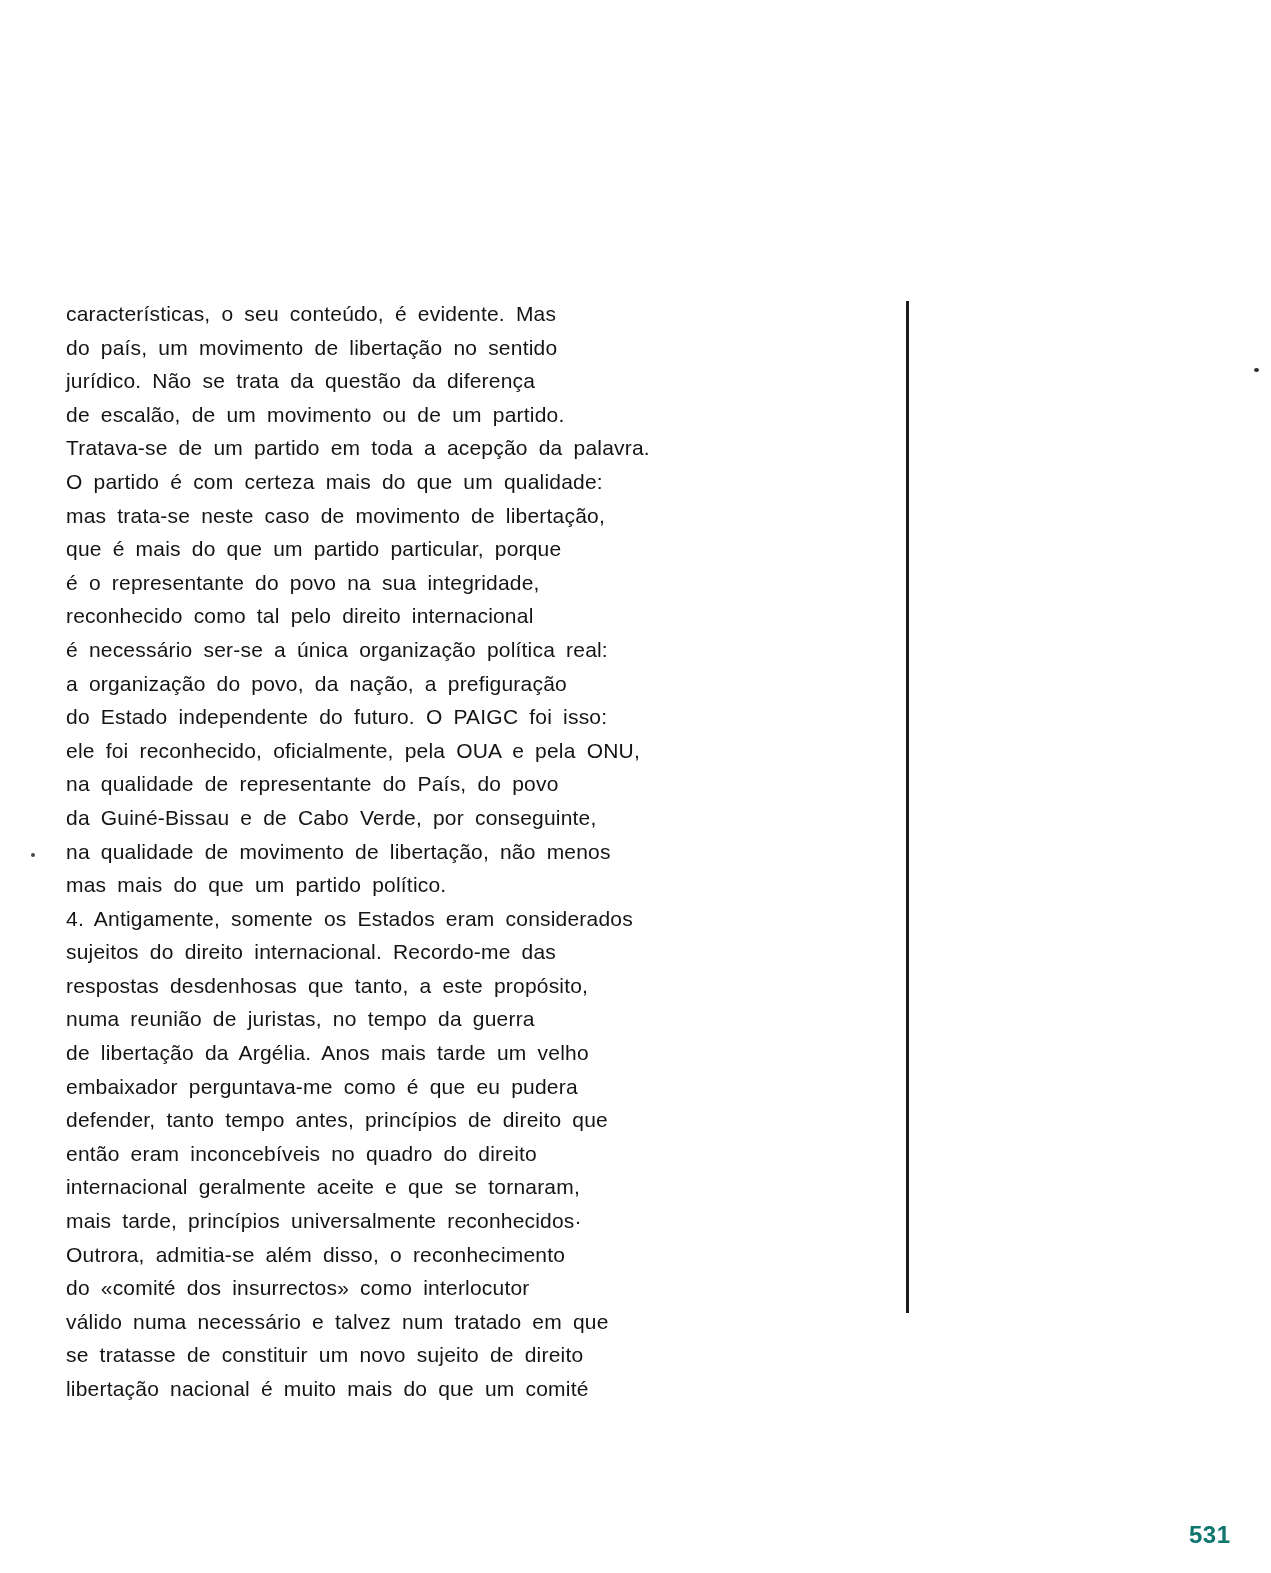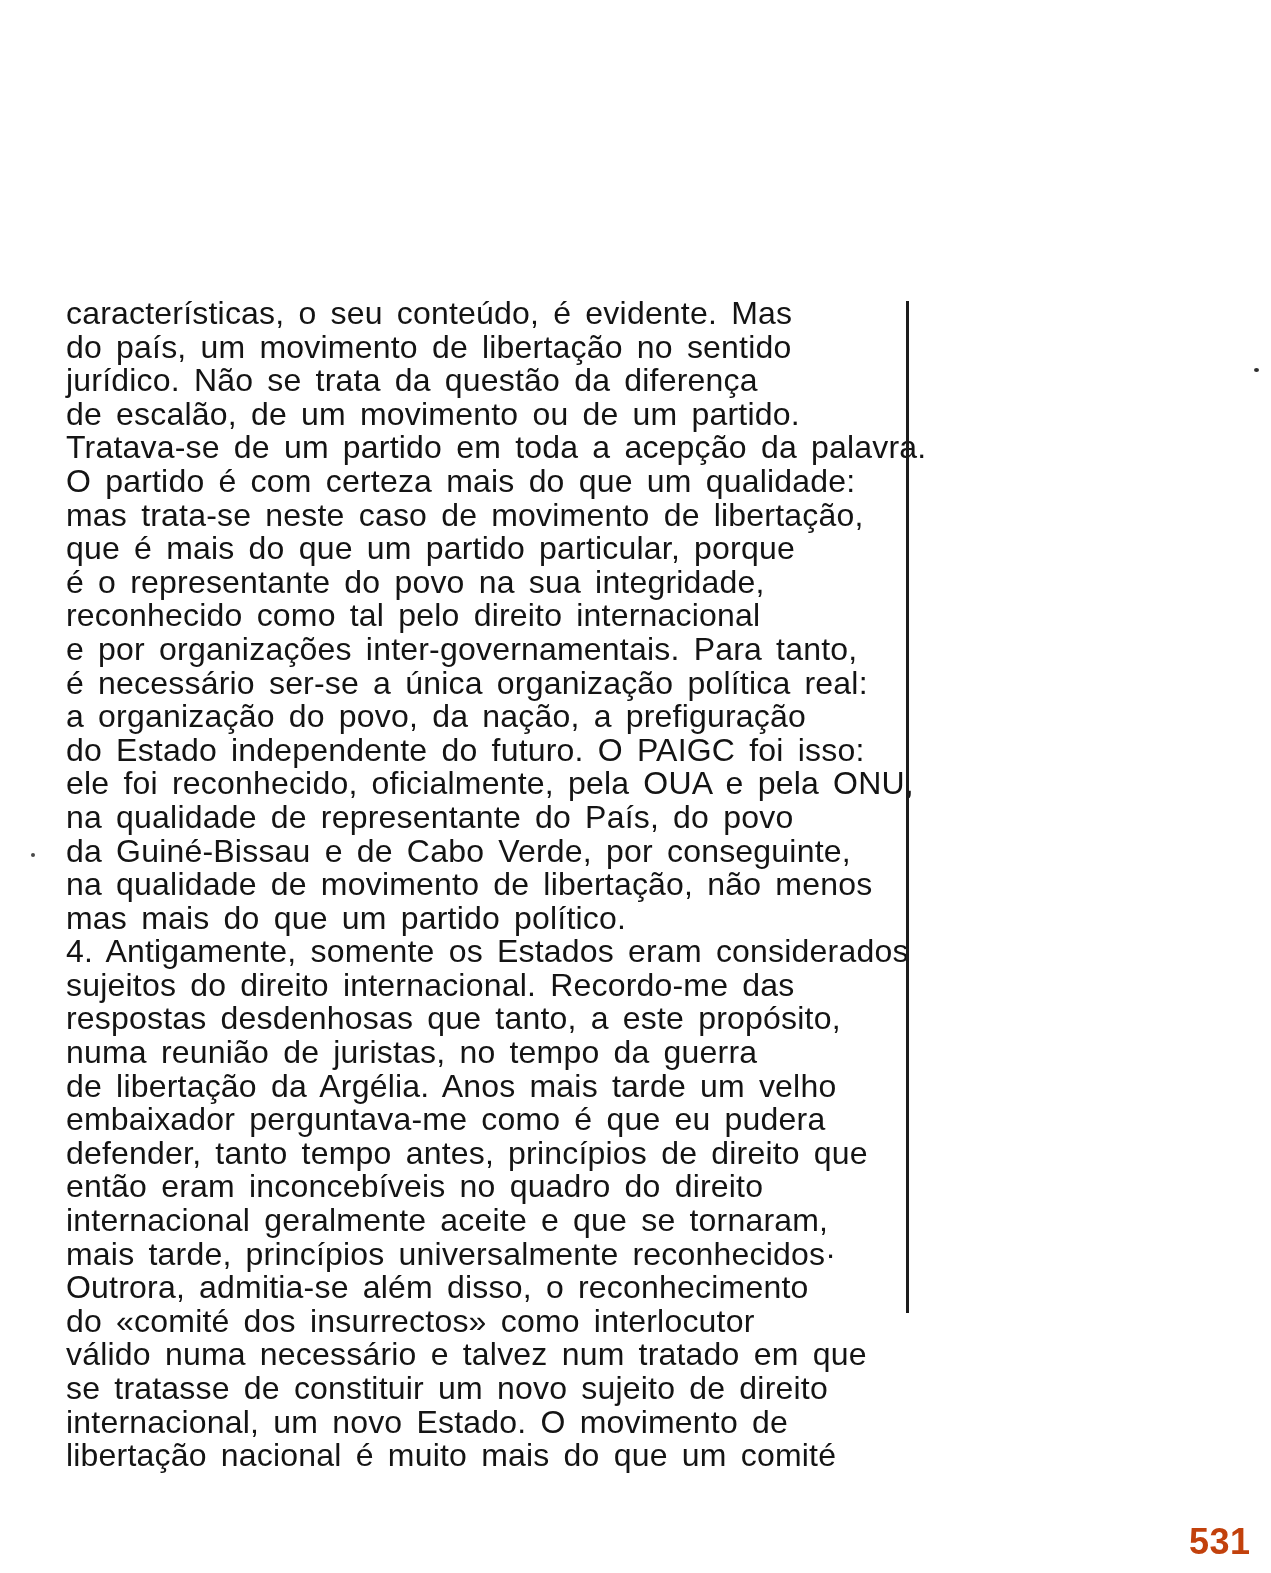--- a/index.html
+++ b/index.html
@@ -14,21 +14,21 @@
     background: #ffffff;
     overflow: hidden;
     font-family: "Liberation Sans", sans-serif;
   }
   .text-column {
     position: absolute;
     left: 66px;
     top: 297px;
     width: 826px;
     color: #141414;
-    font-size: 32px;
+    font-size: 21px;
     line-height: 33.6px;
     word-spacing: 5px;
     letter-spacing: 0.2px;
     white-space: nowrap;
   }
   .text-line {
     height: 33.6px;
   }
   .column-rule {
     position: absolute;
@@ -42,43 +42,42 @@
     position: absolute;
     border-radius: 50%;
     background: #2e2e2e;
   }
   .speck-top-right { left: 1254px; top: 368px; width: 5px; height: 4px; }
   .speck-left-margin { left: 31px; top: 853px; width: 4px; height: 4px; background: #4a4a4a; }
   .page-number {
     position: absolute;
     left: 1189px;
     top: 1521px;
-    font-size: 36px;
+    font-size: 24px;
     font-weight: 700;
-    color: #c2410c;
+    color: #0f766e;
     letter-spacing: 0.5px;
   }
 </style>
 </head>
 <body>
 
 <div class="page">
 
   <main class="text-column">
     <div class="text-line">características, o seu conteúdo, é evidente. Mas</div>
     <div class="text-line">do país, um movimento de libertação no sentido</div>
     <div class="text-line">jurídico. Não se trata da questão da diferença</div>
     <div class="text-line">de escalão, de um movimento ou de um partido.</div>
     <div class="text-line">Tratava-se de um partido em toda a acepção da palavra.</div>
     <div class="text-line">O partido é com certeza mais do que um qualidade:</div>
     <div class="text-line">mas trata-se neste caso de movimento de libertação,</div>
     <div class="text-line">que é mais do que um partido particular, porque</div>
     <div class="text-line">é o representante do povo na sua integridade,</div>
     <div class="text-line">reconhecido como tal pelo direito internacional</div>
-    <div class="text-line">e por organizações inter-governamentais. Para tanto,</div>
     <div class="text-line">é necessário ser-se a única organização política real:</div>
     <div class="text-line">a organização do povo, da nação, a prefiguração</div>
     <div class="text-line">do Estado independente do futuro. O PAIGC foi isso:</div>
     <div class="text-line">ele foi reconhecido, oficialmente, pela OUA e pela ONU,</div>
     <div class="text-line">na qualidade de representante do País, do povo</div>
     <div class="text-line">da Guiné-Bissau e de Cabo Verde, por conseguinte,</div>
     <div class="text-line">na qualidade de movimento de libertação, não menos</div>
     <div class="text-line">mas mais do que um partido político.</div>
     <div class="text-line">4. Antigamente, somente os Estados eram considerados</div>
     <div class="text-line">sujeitos do direito internacional. Recordo-me das</div>
@@ -87,21 +86,20 @@
     <div class="text-line">de libertação da Argélia. Anos mais tarde um velho</div>
     <div class="text-line">embaixador perguntava-me como é que eu pudera</div>
     <div class="text-line">defender, tanto tempo antes, princípios de direito que</div>
     <div class="text-line">então eram inconcebíveis no quadro do direito</div>
     <div class="text-line">internacional geralmente aceite e que se tornaram,</div>
     <div class="text-line">mais tarde, princípios universalmente reconhecidos·</div>
     <div class="text-line">Outrora, admitia-se além disso, o reconhecimento</div>
     <div class="text-line">do «comité dos insurrectos» como interlocutor</div>
     <div class="text-line">válido numa necessário e talvez num tratado em que</div>
     <div class="text-line">se tratasse de constituir um novo sujeito de direito</div>
-    <div class="text-line">internacional, um novo Estado. O movimento de</div>
     <div class="text-line">libertação nacional é muito mais do que um comité</div>
   </main>
 
   <div class="column-rule"></div>
 
   <span class="speck speck-top-right"></span>
   <span class="speck speck-left-margin"></span>
 
   <div class="page-number">531</div>
 

